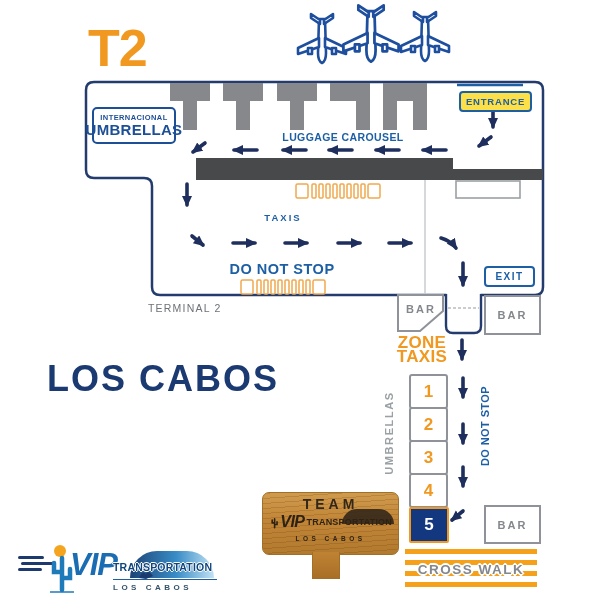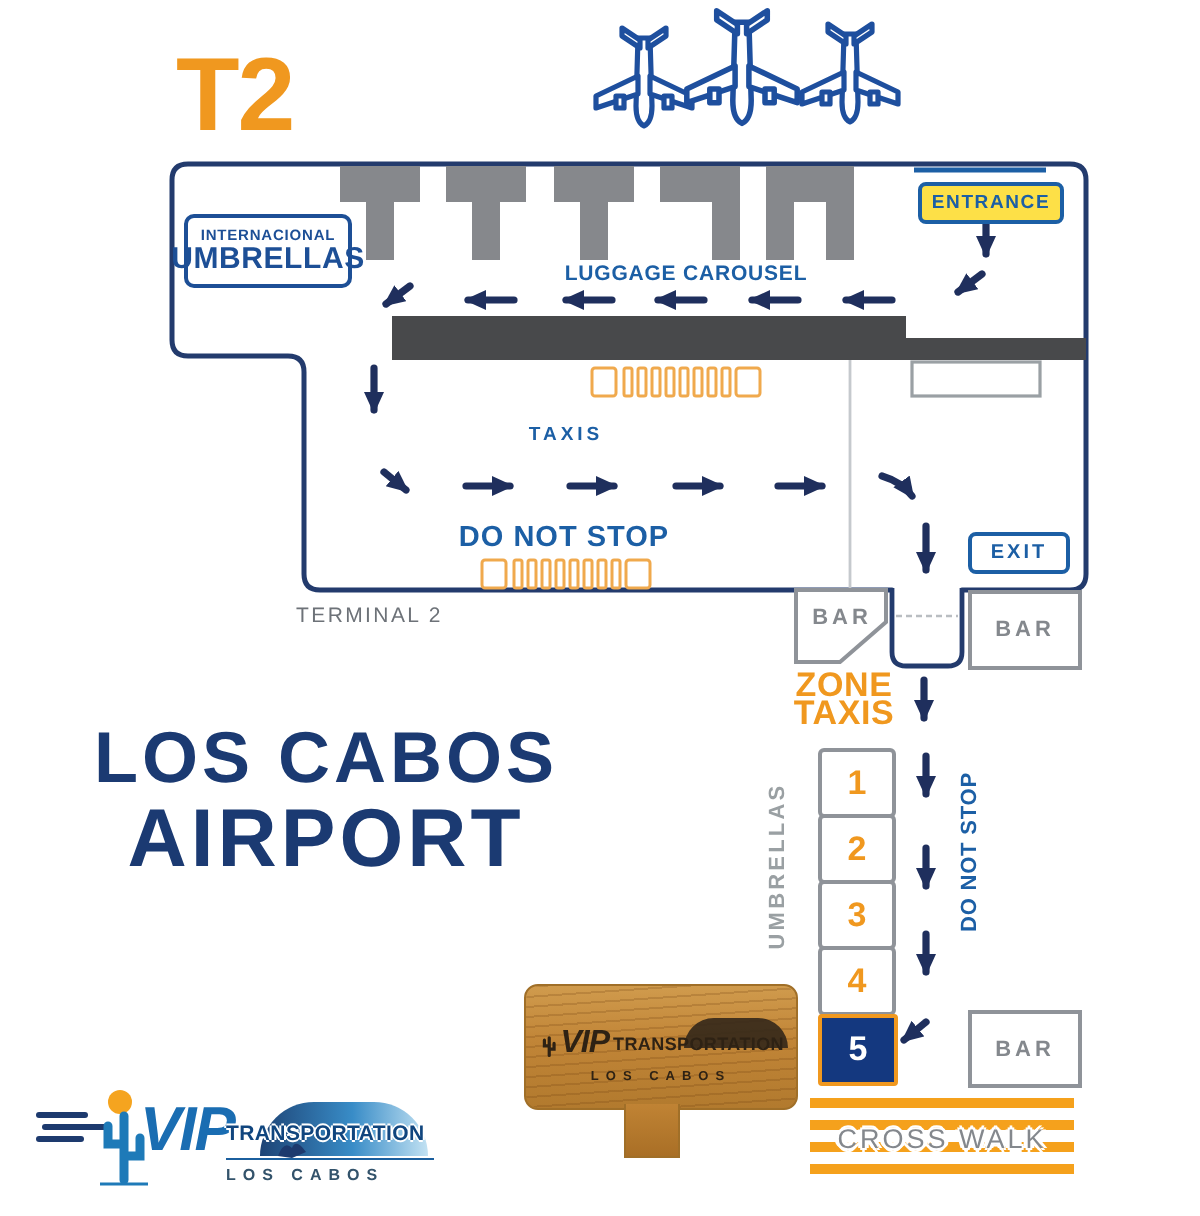--- a/index.html
+++ b/index.html
@@ -33,21 +33,21 @@
   .vtext{white-space:nowrap;transform:rotate(-90deg);font-weight:800;text-align:center}
   .umbrellas{left:339px;top:427px;width:100px;font-size:11px;letter-spacing:1.6px;color:#9aa0a3;font-weight:700}
   .dns-v{left:435px;top:420px;width:100px;font-size:11px;letter-spacing:.4px;color:#1c5fa5}
   .zbox{left:409px;width:35px;height:31px;border:2.5px solid #8f9399;border-radius:3px;background:#fff;
         color:#f0981f;font-weight:800;font-size:17px}
   .zbox5{left:409px;top:507px;width:36px;height:32px;border:2px solid #f0981f;border-radius:2px;
          background:#14387f;color:#fff;font-weight:800;font-size:17px}
   
   .crosswalk{left:405px;top:549px;width:132px;height:40px}
   .cw-stripe{position:absolute;left:0;right:0;height:5px;background:#f5a11c}
-  .cw-text{position:absolute;left:0;right:0;top:13px;text-align:center;font-size:13.5px;font-weight:400;
+  .cw-text{position:absolute;left:0;right:0;top:13px;text-align:center;font-size:13.5px;font-weight:700;
            letter-spacing:1.5px;color:#84888d;
            text-shadow:-2px 0 0 #fff,2px 0 0 #fff,0 -2px 0 #fff,0 2px 0 #fff,-1px -1px 0 #fff,1px 1px 0 #fff,-1px 1px 0 #fff,1px -1px 0 #fff}
   
   .title{left:35px;top:361px;width:256px;text-align:center;color:#1b3a72;font-weight:900;line-height:1}
   .title .t-l1{font-size:36px;letter-spacing:2px}
   .title .t-l2{font-size:22px;letter-spacing:2.5px;margin-top:3px}
   .title .t-l3{font-size:41px;letter-spacing:2px;margin-top:2px}
   
   .wood-sign{left:262px;top:492px;width:135px;height:61px;border-radius:7px;border:1px solid #a06f28;
      background:linear-gradient(180deg,#d09b4d 0%,#c18537 45%,#b27a2e 100%);overflow:hidden}
@@ -227,26 +227,26 @@
 <div class="abs crosswalk" style="z-index:2">
   <div class="cw-stripe" style="top:0"></div>
   <div class="cw-stripe" style="top:11px"></div>
   <div class="cw-stripe" style="top:22px"></div>
   <div class="cw-stripe" style="top:33px"></div>
   <div class="cw-text">CROSS WALK</div>
 </div>
 
 <div class="abs title" style="z-index:2">
   <div class="t-l1">LOS CABOS</div>
-  <div class="t-l3">AIRPORT</div>
 </div>
 
 <div class="abs wood-sign" style="z-index:2">
   <div class="wood-grain"></div>
   <div class="sign-arch"></div>
+  <div class="sign-team">TEAM</div>
   <div class="sign-row">
     <svg width="9" height="15" viewBox="0 0 9 15">
       <path d="M4.5,14 V3 M4.5,8 H1.5 V4.5 M4.5,10 H7.5 V6.5" stroke="#2e2214" stroke-width="2" fill="none" stroke-linecap="round"></path>
     </svg>
     <span class="sign-vip">VIP</span>
     <span class="sign-trans">TRANSPORTATION</span>
   </div>
   <div class="sign-lc">LOS CABOS</div>
 </div>
 <div class="abs wood-handle" style="z-index:2"></div>

